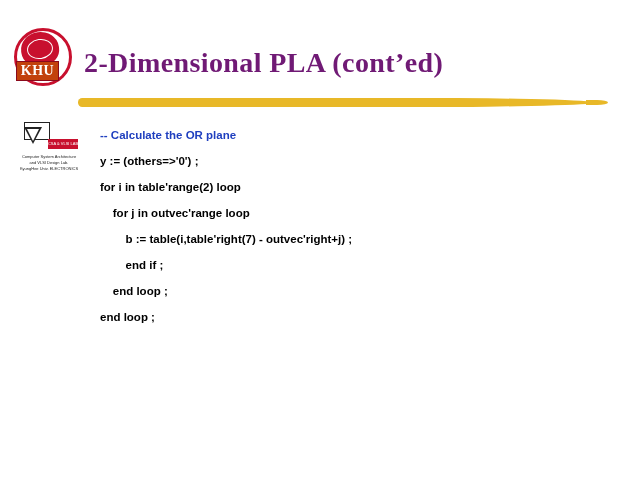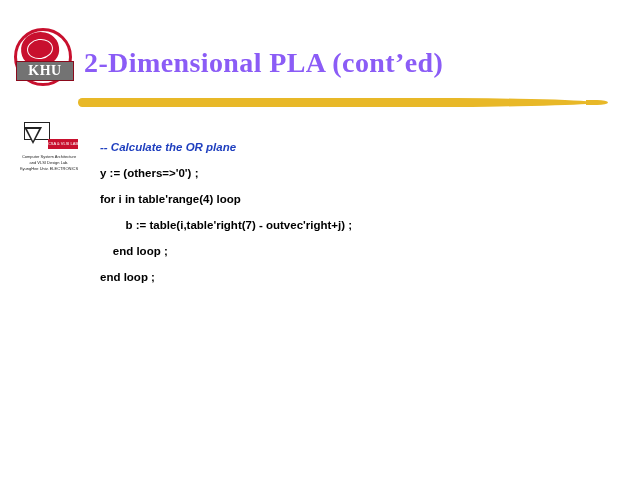--- a/index.html
+++ b/index.html
@@ -57,23 +57,23 @@
     width: 26px;
     height: 20px;
     border: 1.5px solid #ffffff;
     border-radius: 50%;
     box-sizing: border-box;
   }
   .logo .banner {
     position: absolute;
     left: 2px;
     top: 33px;
-    width: 58px;
+    width: 43px;
     height: 20px;
-    background: #737373;
+    background: #c2410c;
     border: 1px solid #8b0a1c;
     box-sizing: border-box;
     display: flex;
     align-items: center;
     justify-content: center;
     text-align: right;
   }
   .logo .banner span {
     color: #ffffff;
     font-weight: bold;
@@ -83,21 +83,21 @@
   }
 
   
   .title {
     position: absolute;
     left: 84px;
     top: 47px;
     font-family: "Liberation Serif", serif;
     font-weight: bold;
     font-size: 28px;
-    color: #8b5cf6;
+    color: #701a75;
     letter-spacing: 0.4px;
     white-space: nowrap;
     text-align: center;
   }
 
   
   .gold-bar {
     position: absolute;
     left: 78px;
     top: 98px;
@@ -195,22 +195,20 @@
   .code-line {
     font-family: "Liberation Sans", sans-serif;
     font-weight: bold;
     font-size: 11.5px;
     line-height: 26px;
     color: #000000;
     white-space: pre;
   }
   .code-line.comment {
     color: #1f3fbf;
-    font-style: italic;
-    margin-top: 12px;
   }
   .code-line.blank {
     color: transparent;
   }
 </style>
 </head>
 <body>
 
 <div class="slide">
 
@@ -235,20 +233,22 @@
     <div class="lab-text">
       <div>Computer System Architecture</div>
       <div>and VLSI Design Lab.</div>
       <div>KyungHee Univ. ELECTRONICS</div>
     </div>
   </div>
 
   <div class="code-block">
       <div class="code-line comment">-- Calculate the OR plane</div>
       <div class="code-line">y := (others=&gt;'0') ;</div>
-      <div class="code-line">for i in table'range(4) loop</div>
+      <div class="code-line">for i in table'range(2) loop</div>
+      <div class="code-line">    for j in outvec'range loop</div>
       <div class="code-line">        b := table(i,table'right(7) - outvec'right+j) ;</div>
+      <div class="code-line">        end if ;</div>
       <div class="code-line">    end loop ;</div>
       <div class="code-line">end loop ;</div>
       <div class="code-line blank"> </div>
     </div>
 
 </div>
 
 </body></html>

